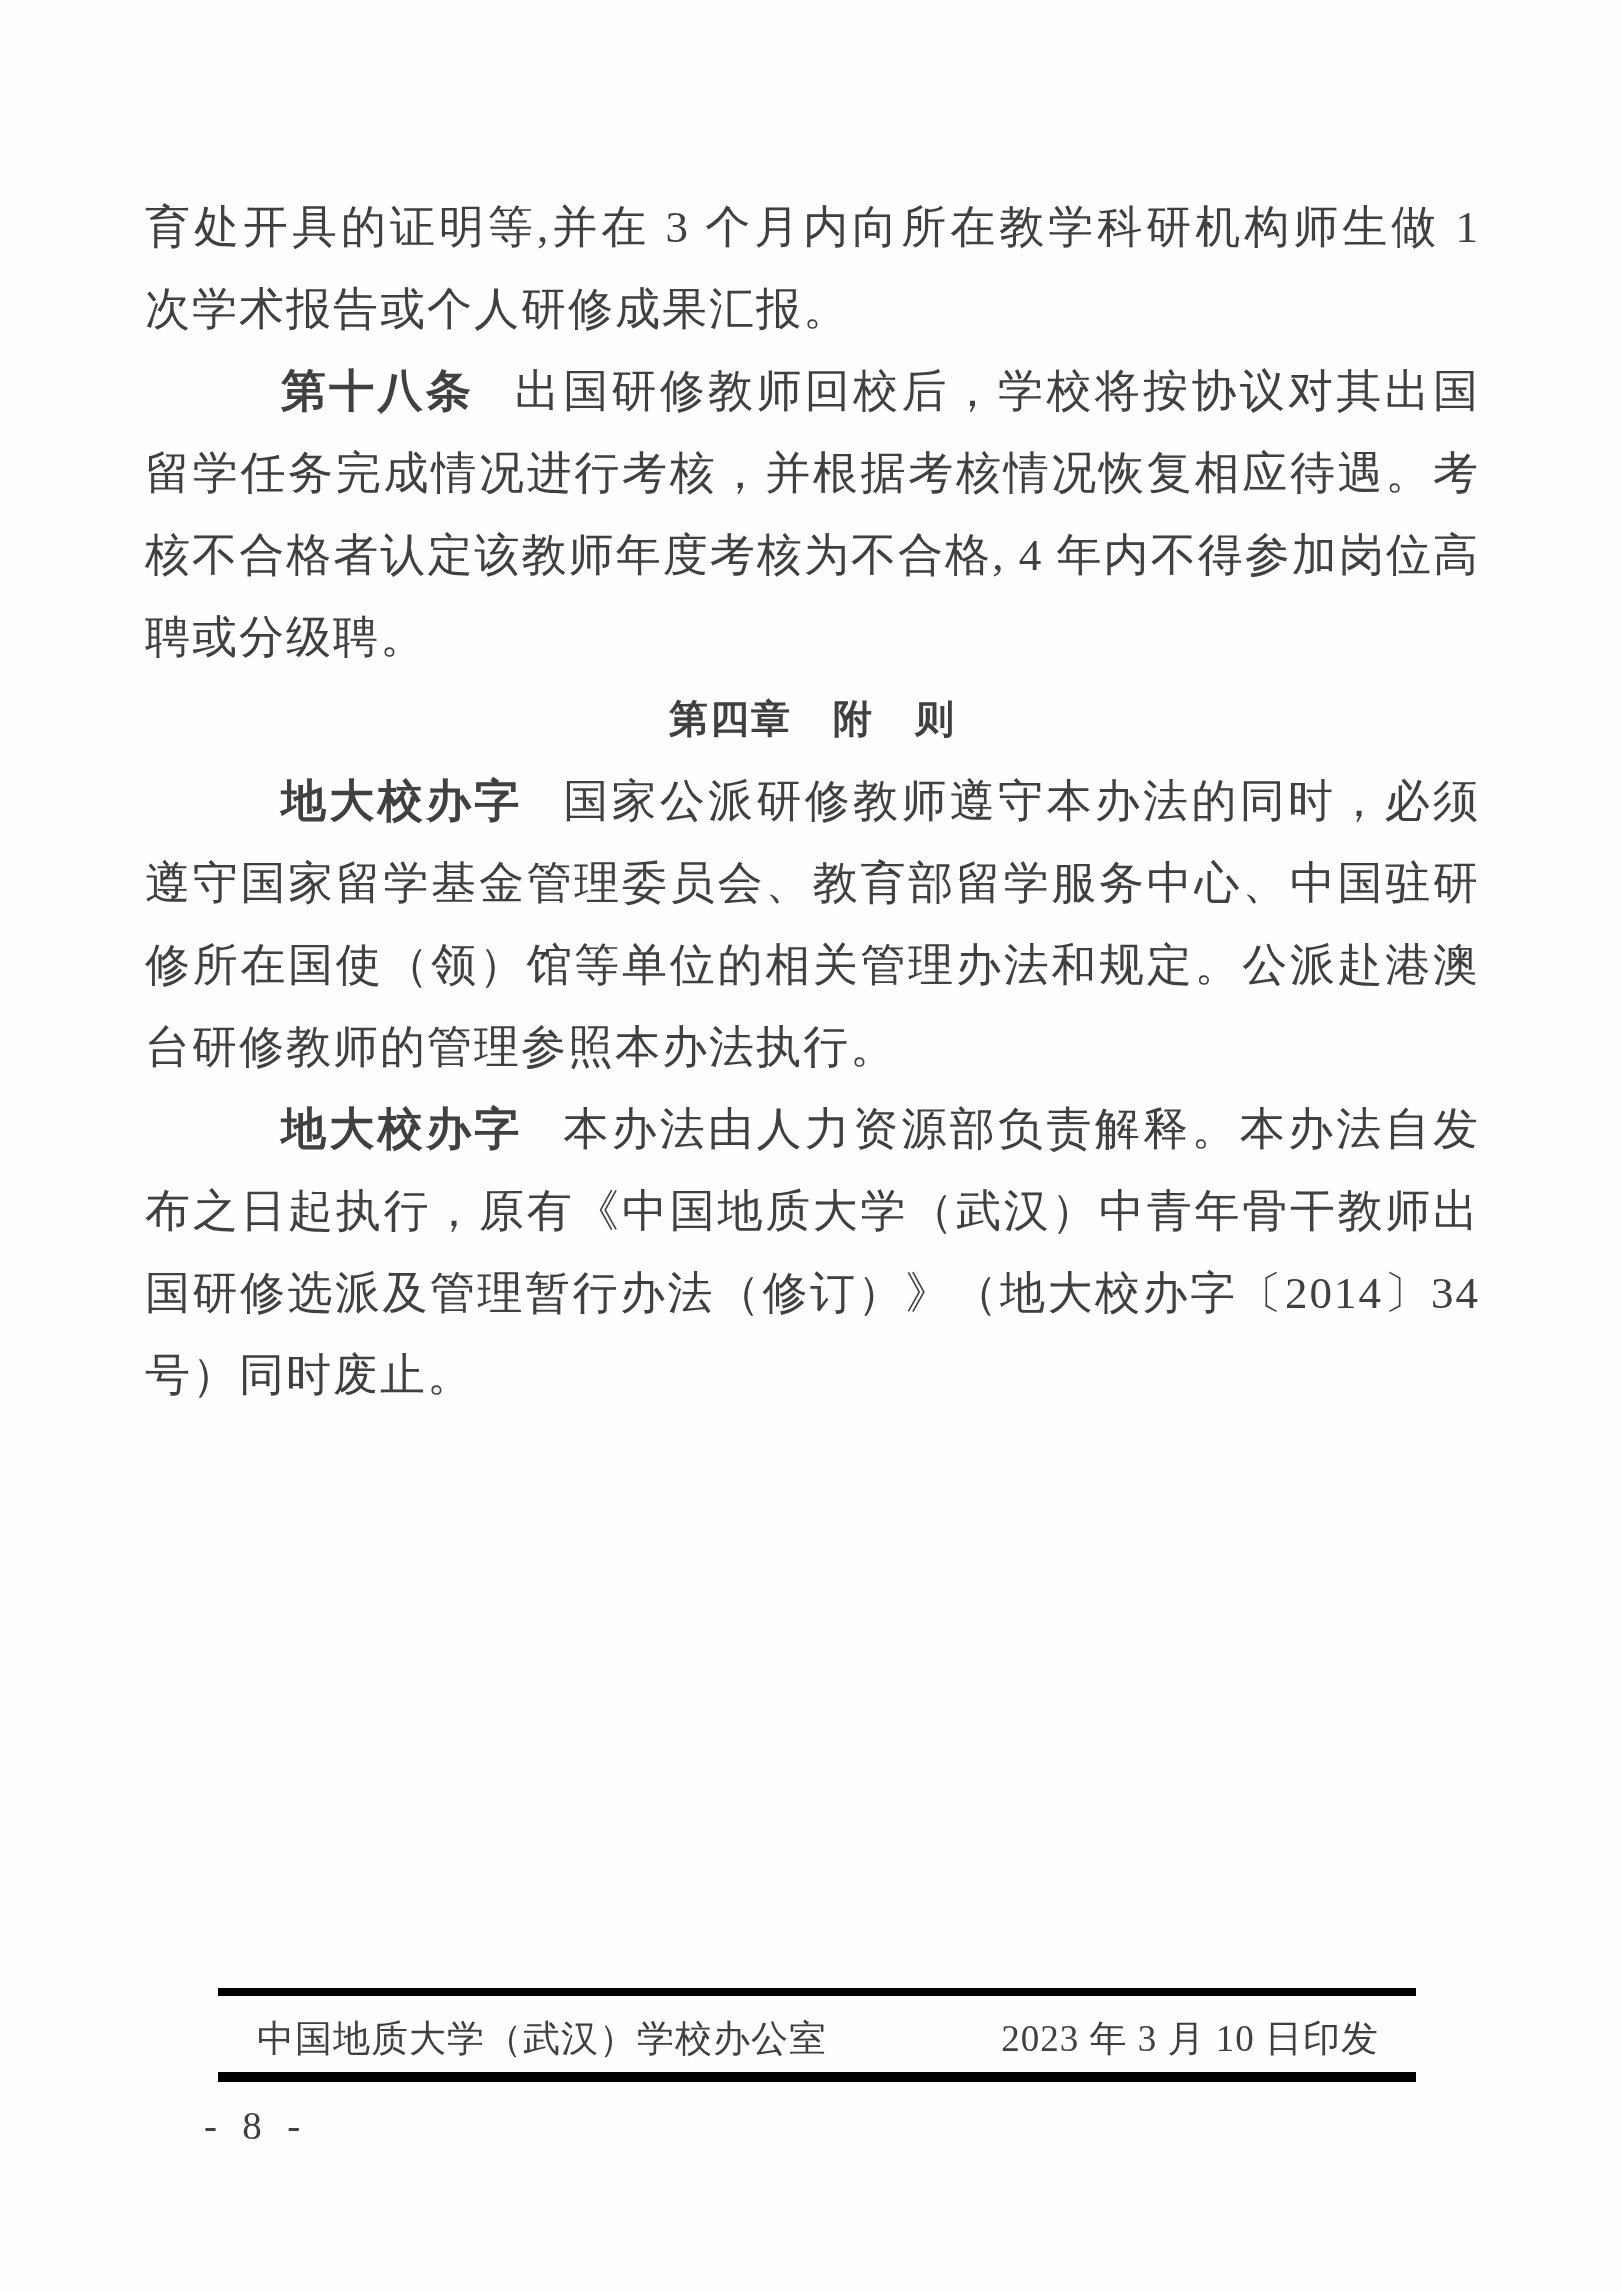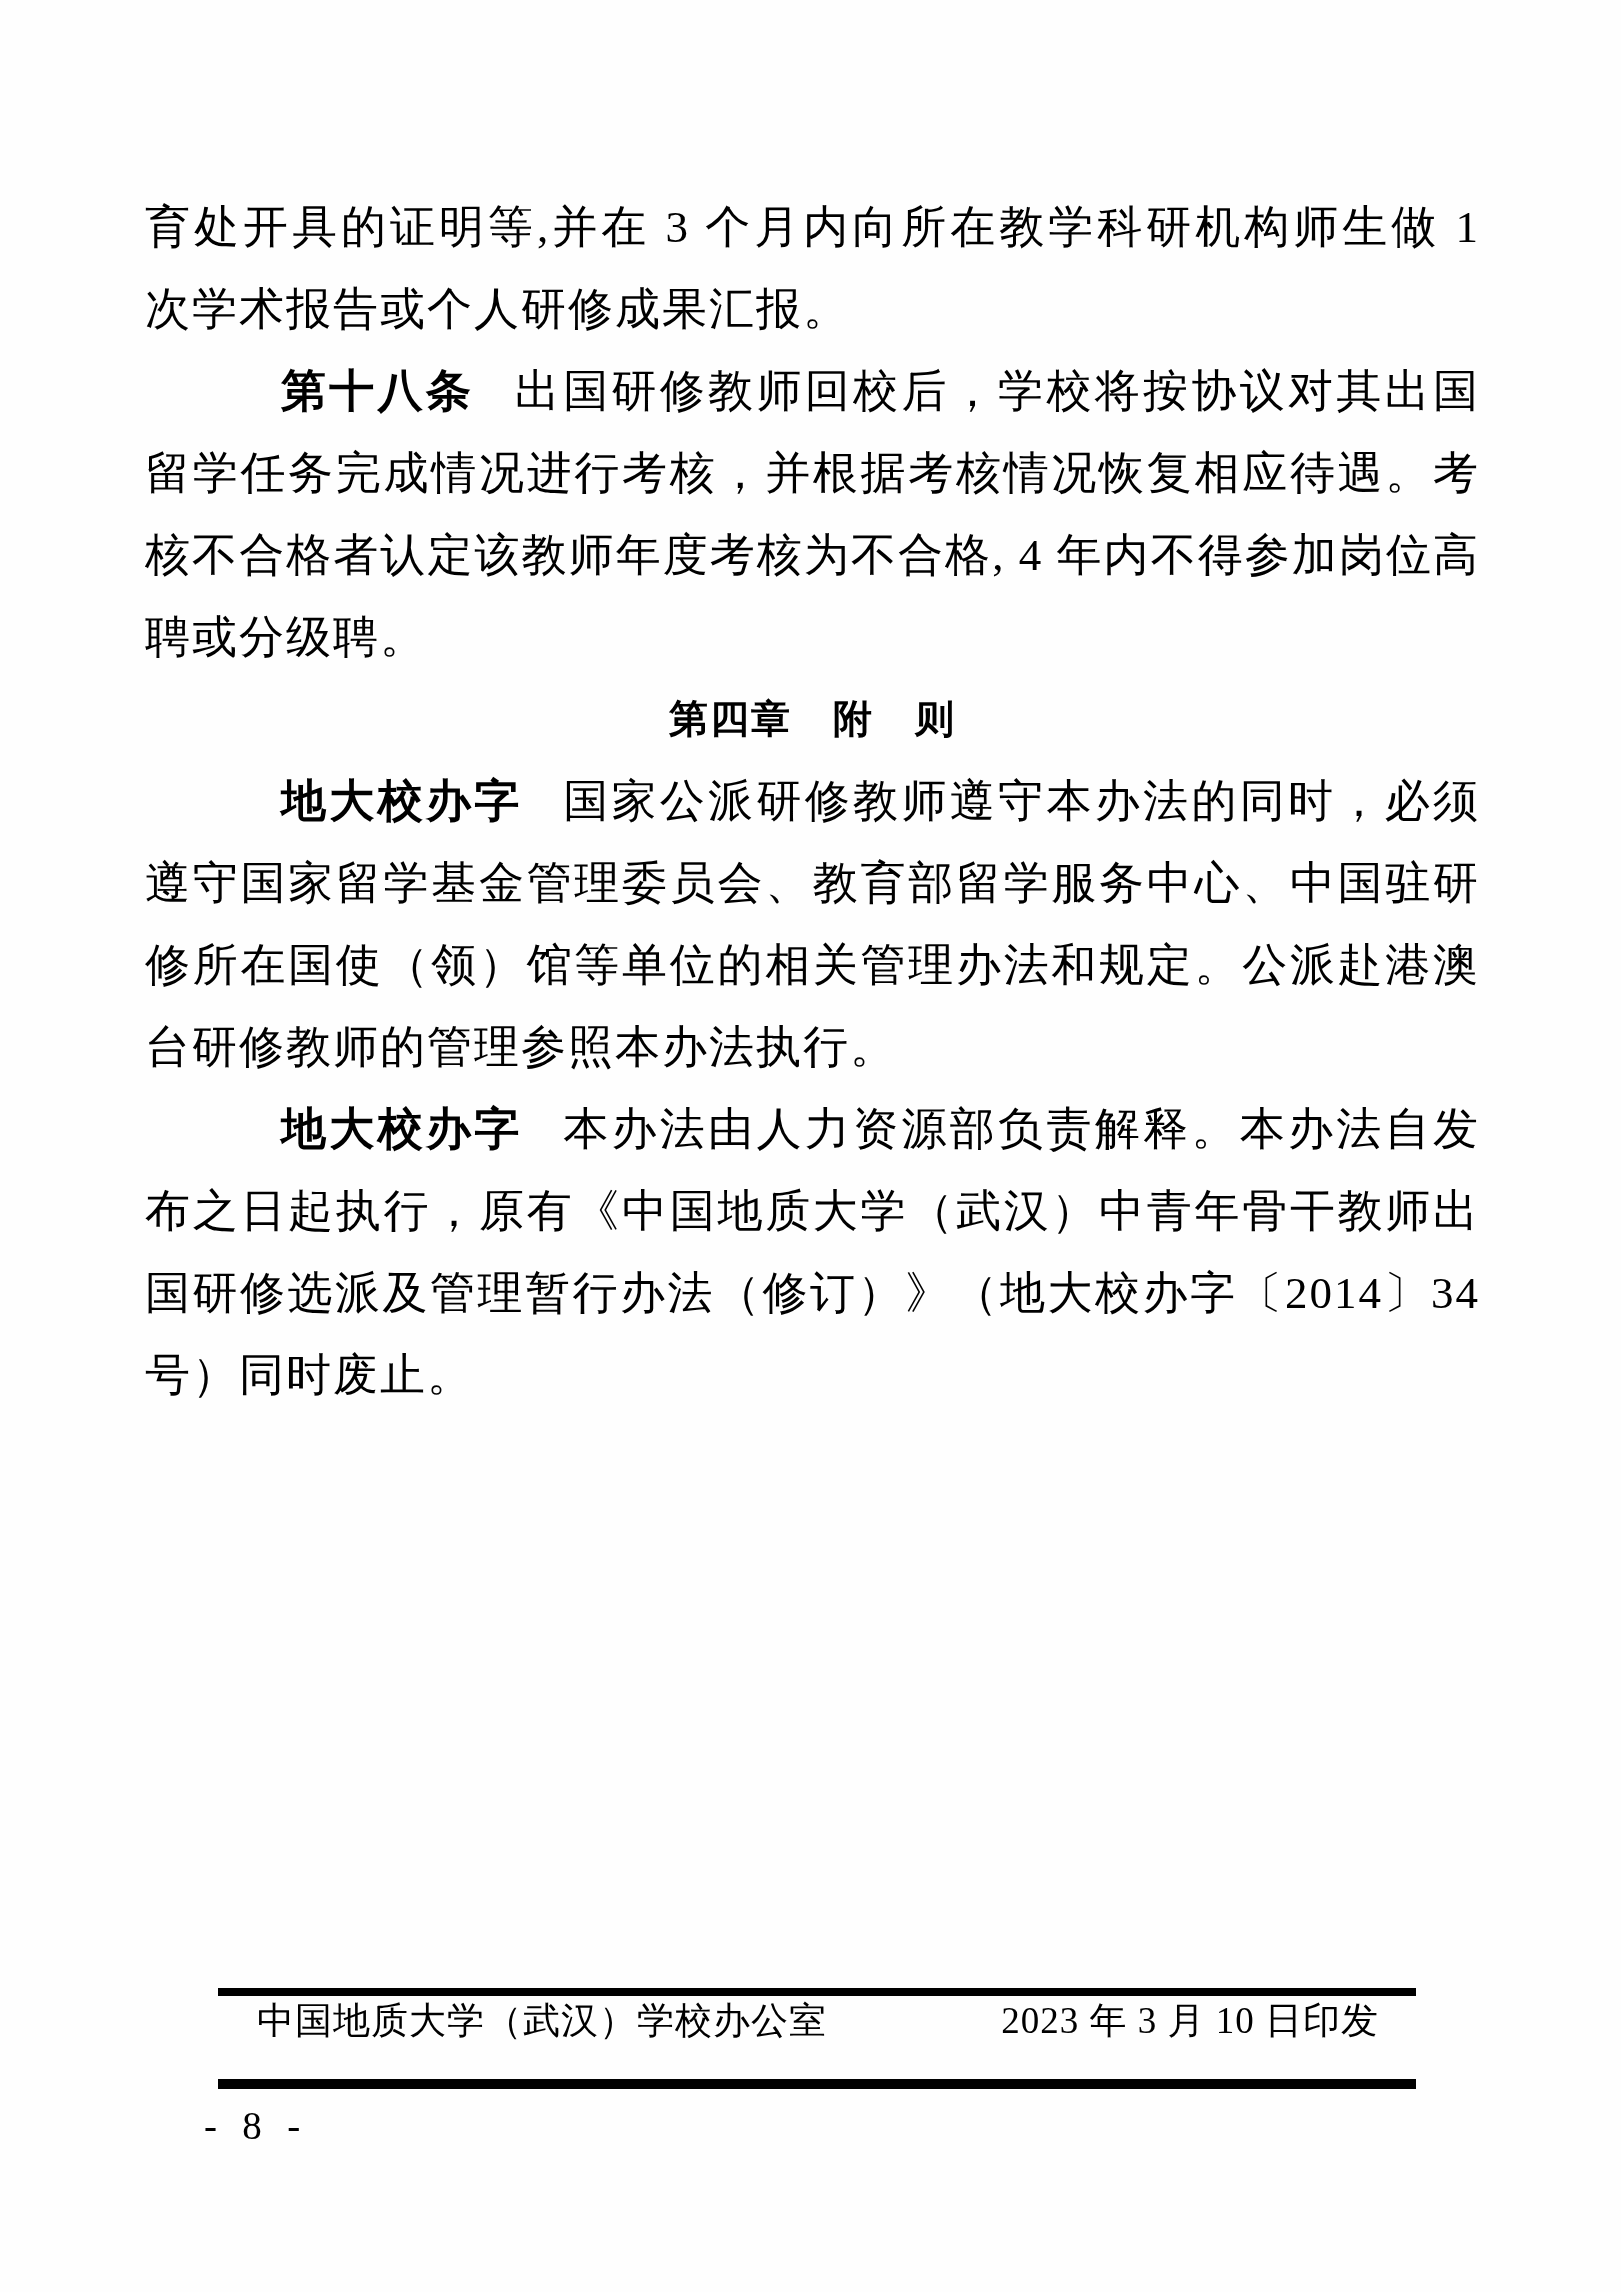--- a/index.html
+++ b/index.html
@@ -3,21 +3,21 @@
 <meta charset="utf-8">
 <style>
   html, body { margin: 0; padding: 0; background: #ffffff; }
   .page {
     position: relative;
     width: 1621px;
     height: 2293px;
     background: #fefefe;
     overflow: hidden;
     font-family: "Liberation Serif", "DejaVu Serif", serif;
-    color: #000000;
+    color: #404040;
   }
   .content {
     position: absolute;
     left: 145px;
     top: 186px;
     width: 1335px;
     font-size: 45px;
     line-height: 82px;
     letter-spacing: 2px;
     text-align: justify;
@@ -39,23 +39,23 @@
     left: 218px;
     top: 1988px;
     width: 1198px;
   }
   .rule { background: #000000; }
   .rule-top { height: 7.8px; }
   .rule-bottom { height: 9.8px; }
   .footer-row {
     display: flex;
     justify-content: space-between;
-    align-items: flex-start;
+    align-items: flex-end;
     height: 68px;
-    padding: 0 37px 15px 39px;
+    padding: 0 37px 8px 39px;
     font-size: 37px;
     letter-spacing: 1px;
   }
   .page-number {
     position: absolute;
     left: 204px;
     top: 2103px;
     font-size: 39px;
     letter-spacing: 7.8px;
   }

